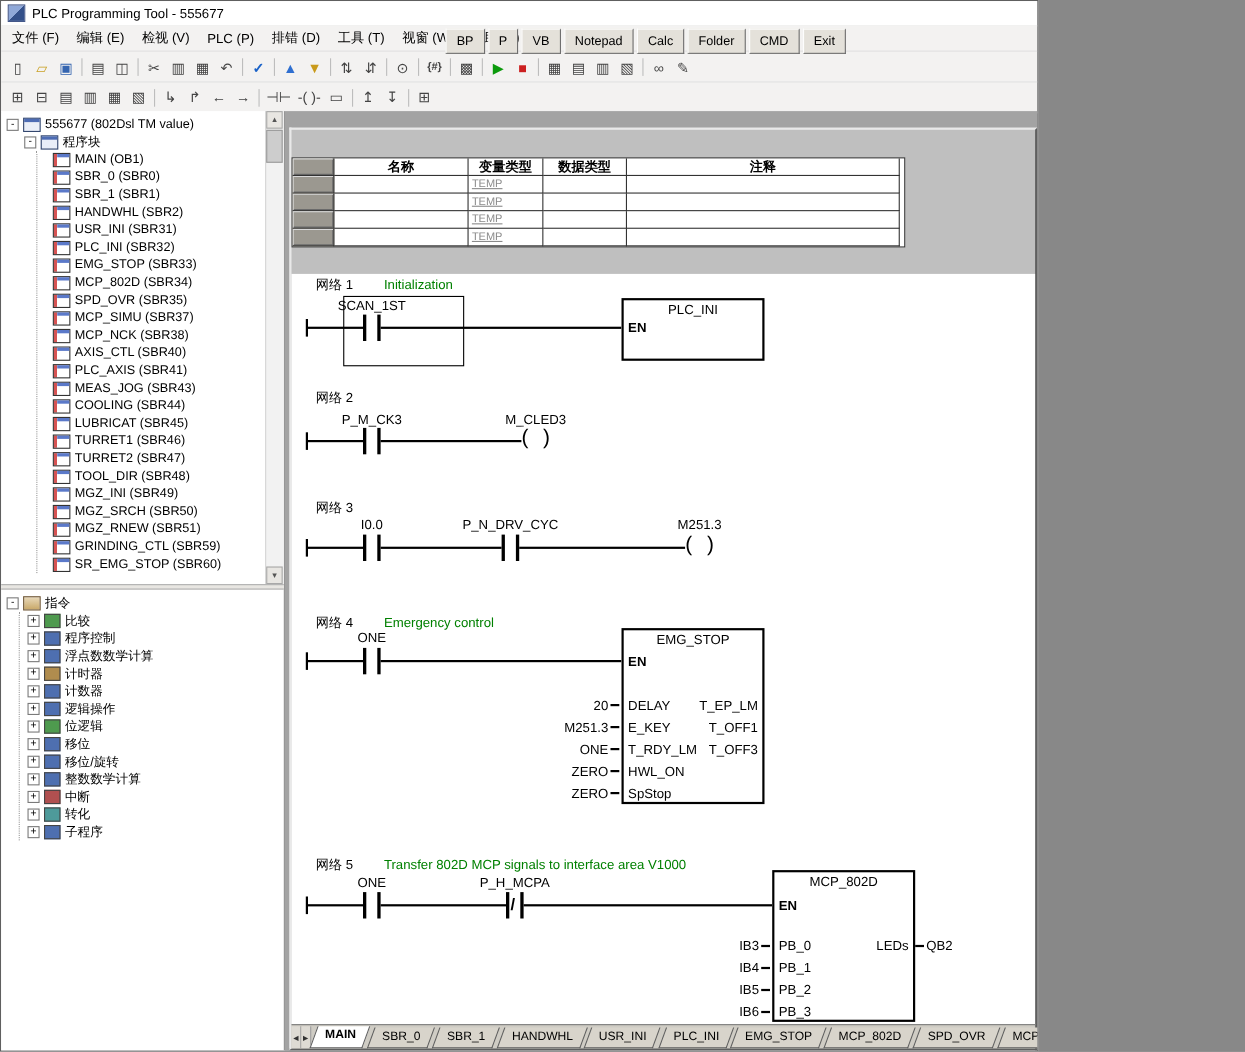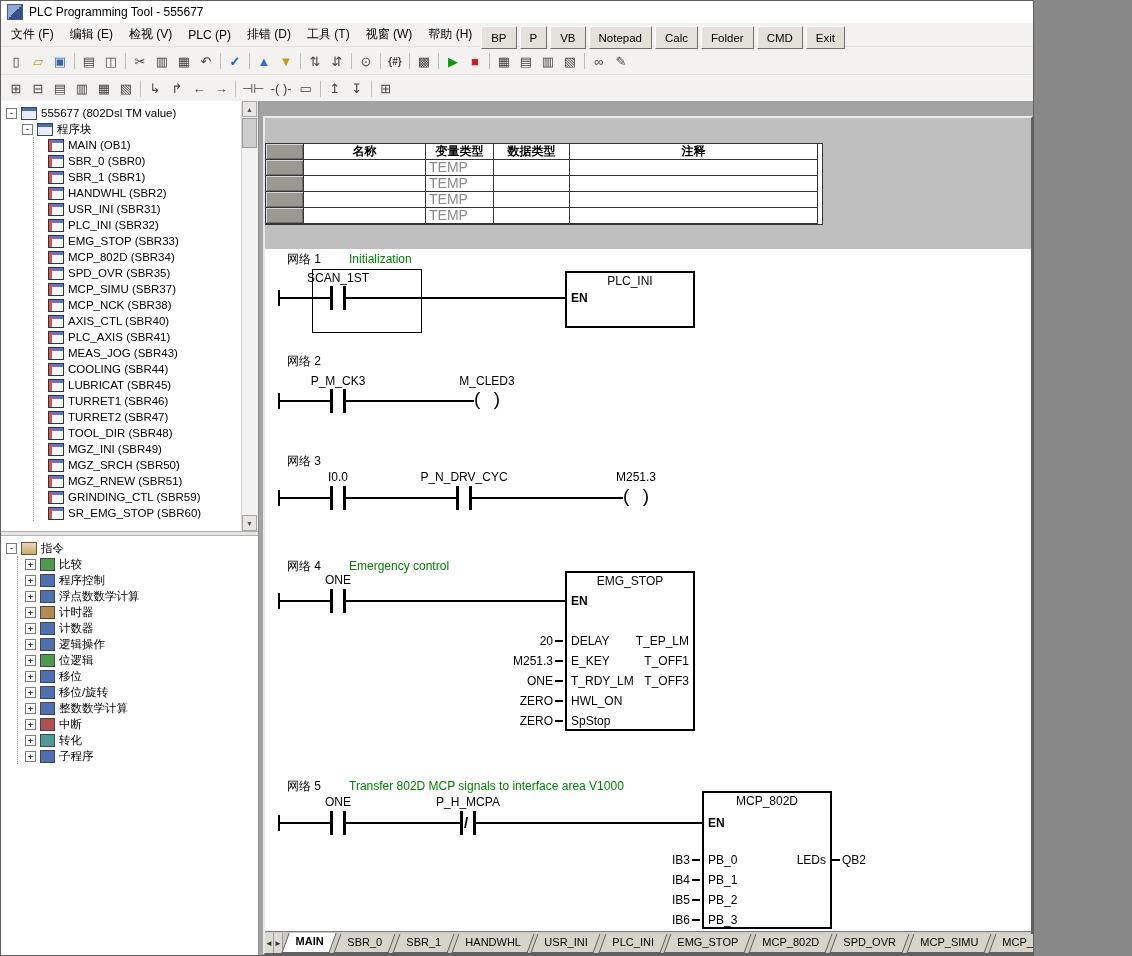--- a/index.html
+++ b/index.html
@@ -1,27 +1,27 @@
 <!DOCTYPE html>
 <html><head>
 <meta charset="utf-8">
 <style>
   html,body{margin:0;padding:0;background:#888;}
-  #win{position:relative;width:1034px;height:956px;background:#f0f0f0;
+  #win{position:relative;width:944px;height:956px;background:#f0f0f0;
        font-family:"Liberation Sans",sans-serif;font-size:12px;color:#000;
        overflow:hidden;border:1px solid #5f5f5f;box-sizing:border-box;}
   
   .titlebar{position:absolute;left:0;top:0;right:0;height:22px;background:#fff;
             display:flex;align-items:center;gap:6px;padding-left:6px;border-bottom:1px solid #e5e5e5;}
   .app-icon{width:14px;height:14px;border:1px solid #44588a;
             background:linear-gradient(135deg,#8fa8d8 0 50%,#33508a 50%);}
   .menubar{position:absolute;left:0;top:22px;right:0;height:23px;background:#f3f2f1;
            display:flex;align-items:center;padding-left:2px;}
   .menu-item{padding:3px 8px;white-space:nowrap;}
-  .quick{position:absolute;top:25px;right:188px;display:flex;gap:3px;z-index:6;}
+  .quick{position:absolute;top:25px;right:174px;display:flex;gap:3px;z-index:6;}
   .qbtn{height:19px;padding:1px 9px;background:#e4e1da;border:1px solid;
         border-color:#fdfdfd #6f6f6f #6f6f6f #fdfdfd;font-size:11.5px;
         display:flex;align-items:center;white-space:nowrap;}
   .toolbar{position:absolute;left:0;right:0;background:#f3f2f1;display:flex;
            align-items:center;padding-left:4px;border-top:1px solid #e2e2e2;}
   #toolbar1{top:45px;height:28px;}
   #toolbar2{top:73px;height:27px;border-bottom:1px solid #c6c6c6;}
   .tb{min-width:22px;height:20px;padding:0 2px;display:flex;align-items:center;justify-content:center;
       font-size:13px;color:#444;border:1px solid transparent;box-sizing:border-box;white-space:nowrap;}
   .tb[data-name="toolbar-separator"]{min-width:1px;width:1px;height:16px;padding:0;
@@ -76,21 +76,21 @@
                 display:flex;align-items:center;gap:5px;padding-left:4px;font-weight:bold;color:#2b2b2b;}
   .lad-icon{width:15px;height:12px;border:1px solid #3a4e7e;background:#fff;position:relative;}
   .lad-icon::before{content:"";position:absolute;left:2px;top:2px;right:2px;height:2px;background:#c43c3c;}
   .lad-icon::after{content:"";position:absolute;left:2px;bottom:2px;right:2px;height:2px;background:#3c5cc4;}
   
   .var-table{position:absolute;left:0;top:25px;width:556px;background:#fff;border:1px solid #333;
              display:grid;grid-template-columns:38px 122px 68px 76px 248px;}
   .vt-c{border-right:1px solid #333;border-bottom:1px solid #333;height:16px;box-sizing:border-box;overflow:hidden;}
   .vt-h{font-weight:bold;text-align:center;font-size:12px;line-height:15px;}
   .vt-rowhead{background:#9b9890;box-shadow:inset 1px 1px 0 #d8d8d8,inset -1px -1px 0 #6b6b6b;}
-  .vt-temp{color:#8a8a8a;font-size:14px;padding-left:3px;line-height:15px;}
+  .vt-temp{color:#8a8a8a;font-size:10px;padding-left:3px;line-height:15px;text-decoration:underline;}
   
   .canvas{position:absolute;left:0;top:131px;right:0;bottom:21px;background:#fff;overflow:hidden;}
   .nlabel{position:absolute;font-weight:normal;white-space:nowrap;}
   .ncomment{position:absolute;color:#008000;white-space:nowrap;}
   .clabel{position:absolute;transform:translateX(-50%);white-space:nowrap;}
   .hw{position:absolute;height:2px;background:#000;}
   .vw{position:absolute;width:2px;background:#000;}
   .cursor{position:absolute;border:1px solid #000;}
   .csym{position:absolute;width:16px;height:24px;background:#fff;}
   .csym .cb{position:absolute;top:0;width:3px;height:24px;background:#000;}

